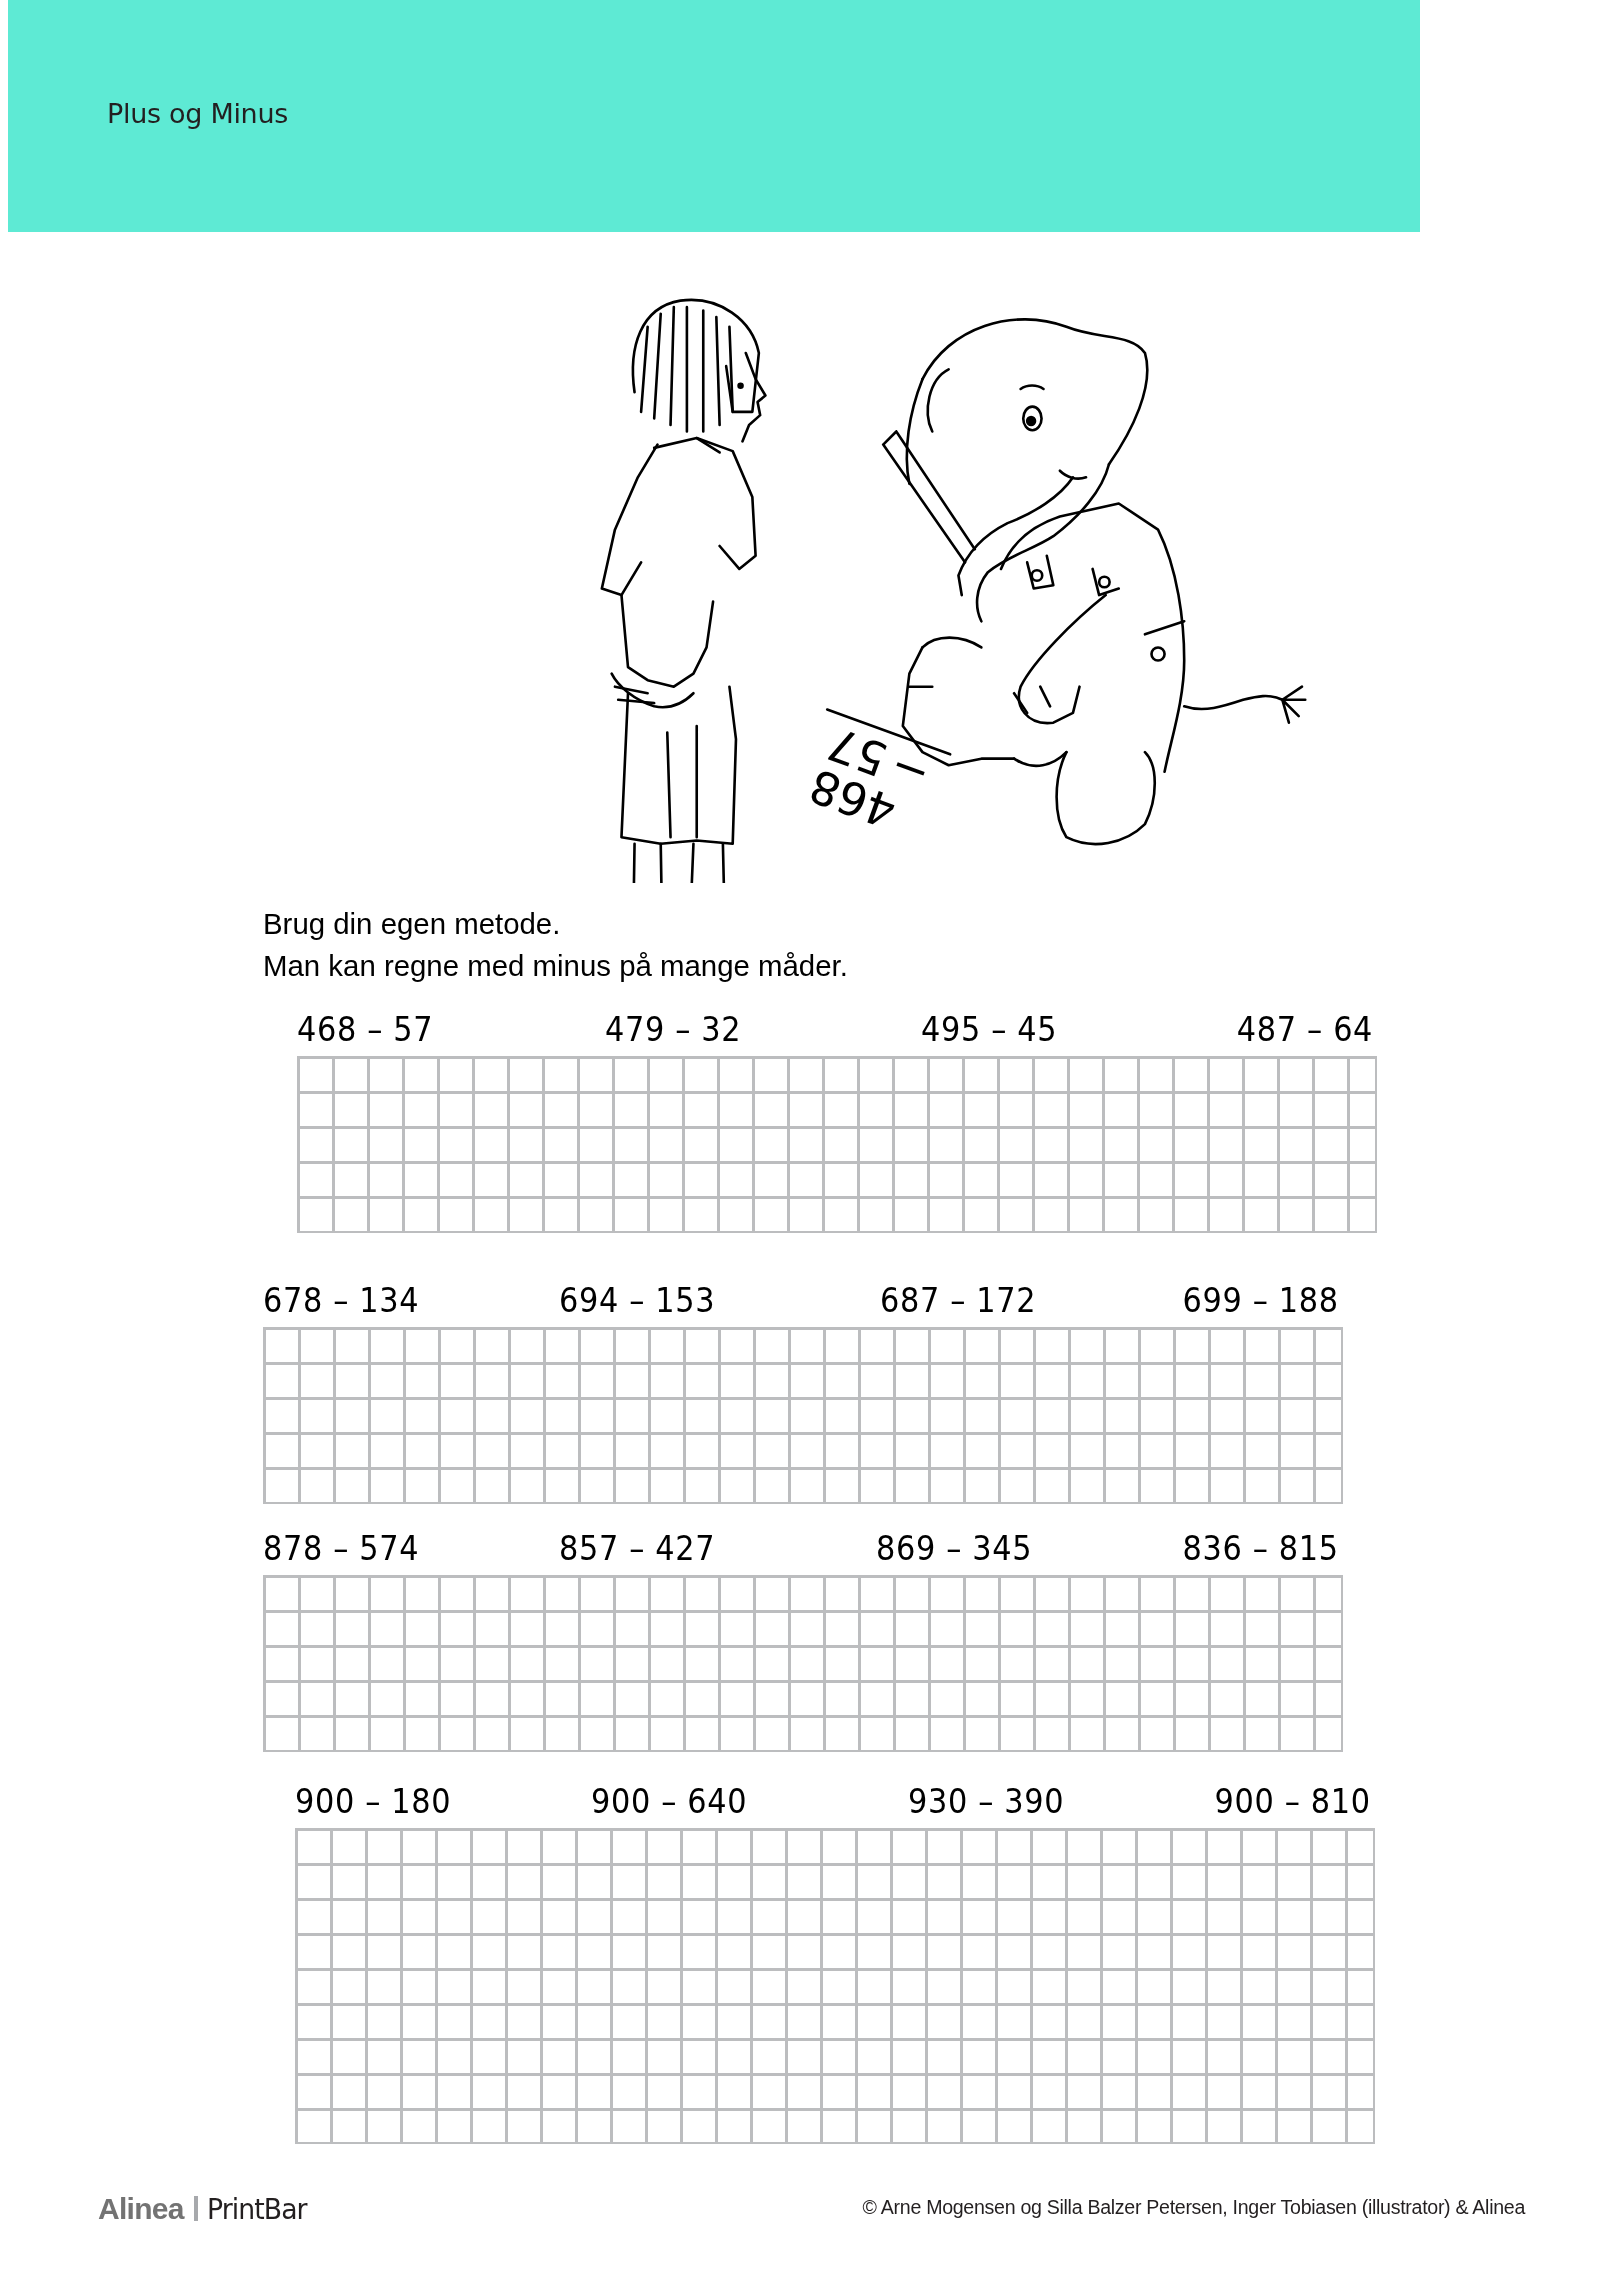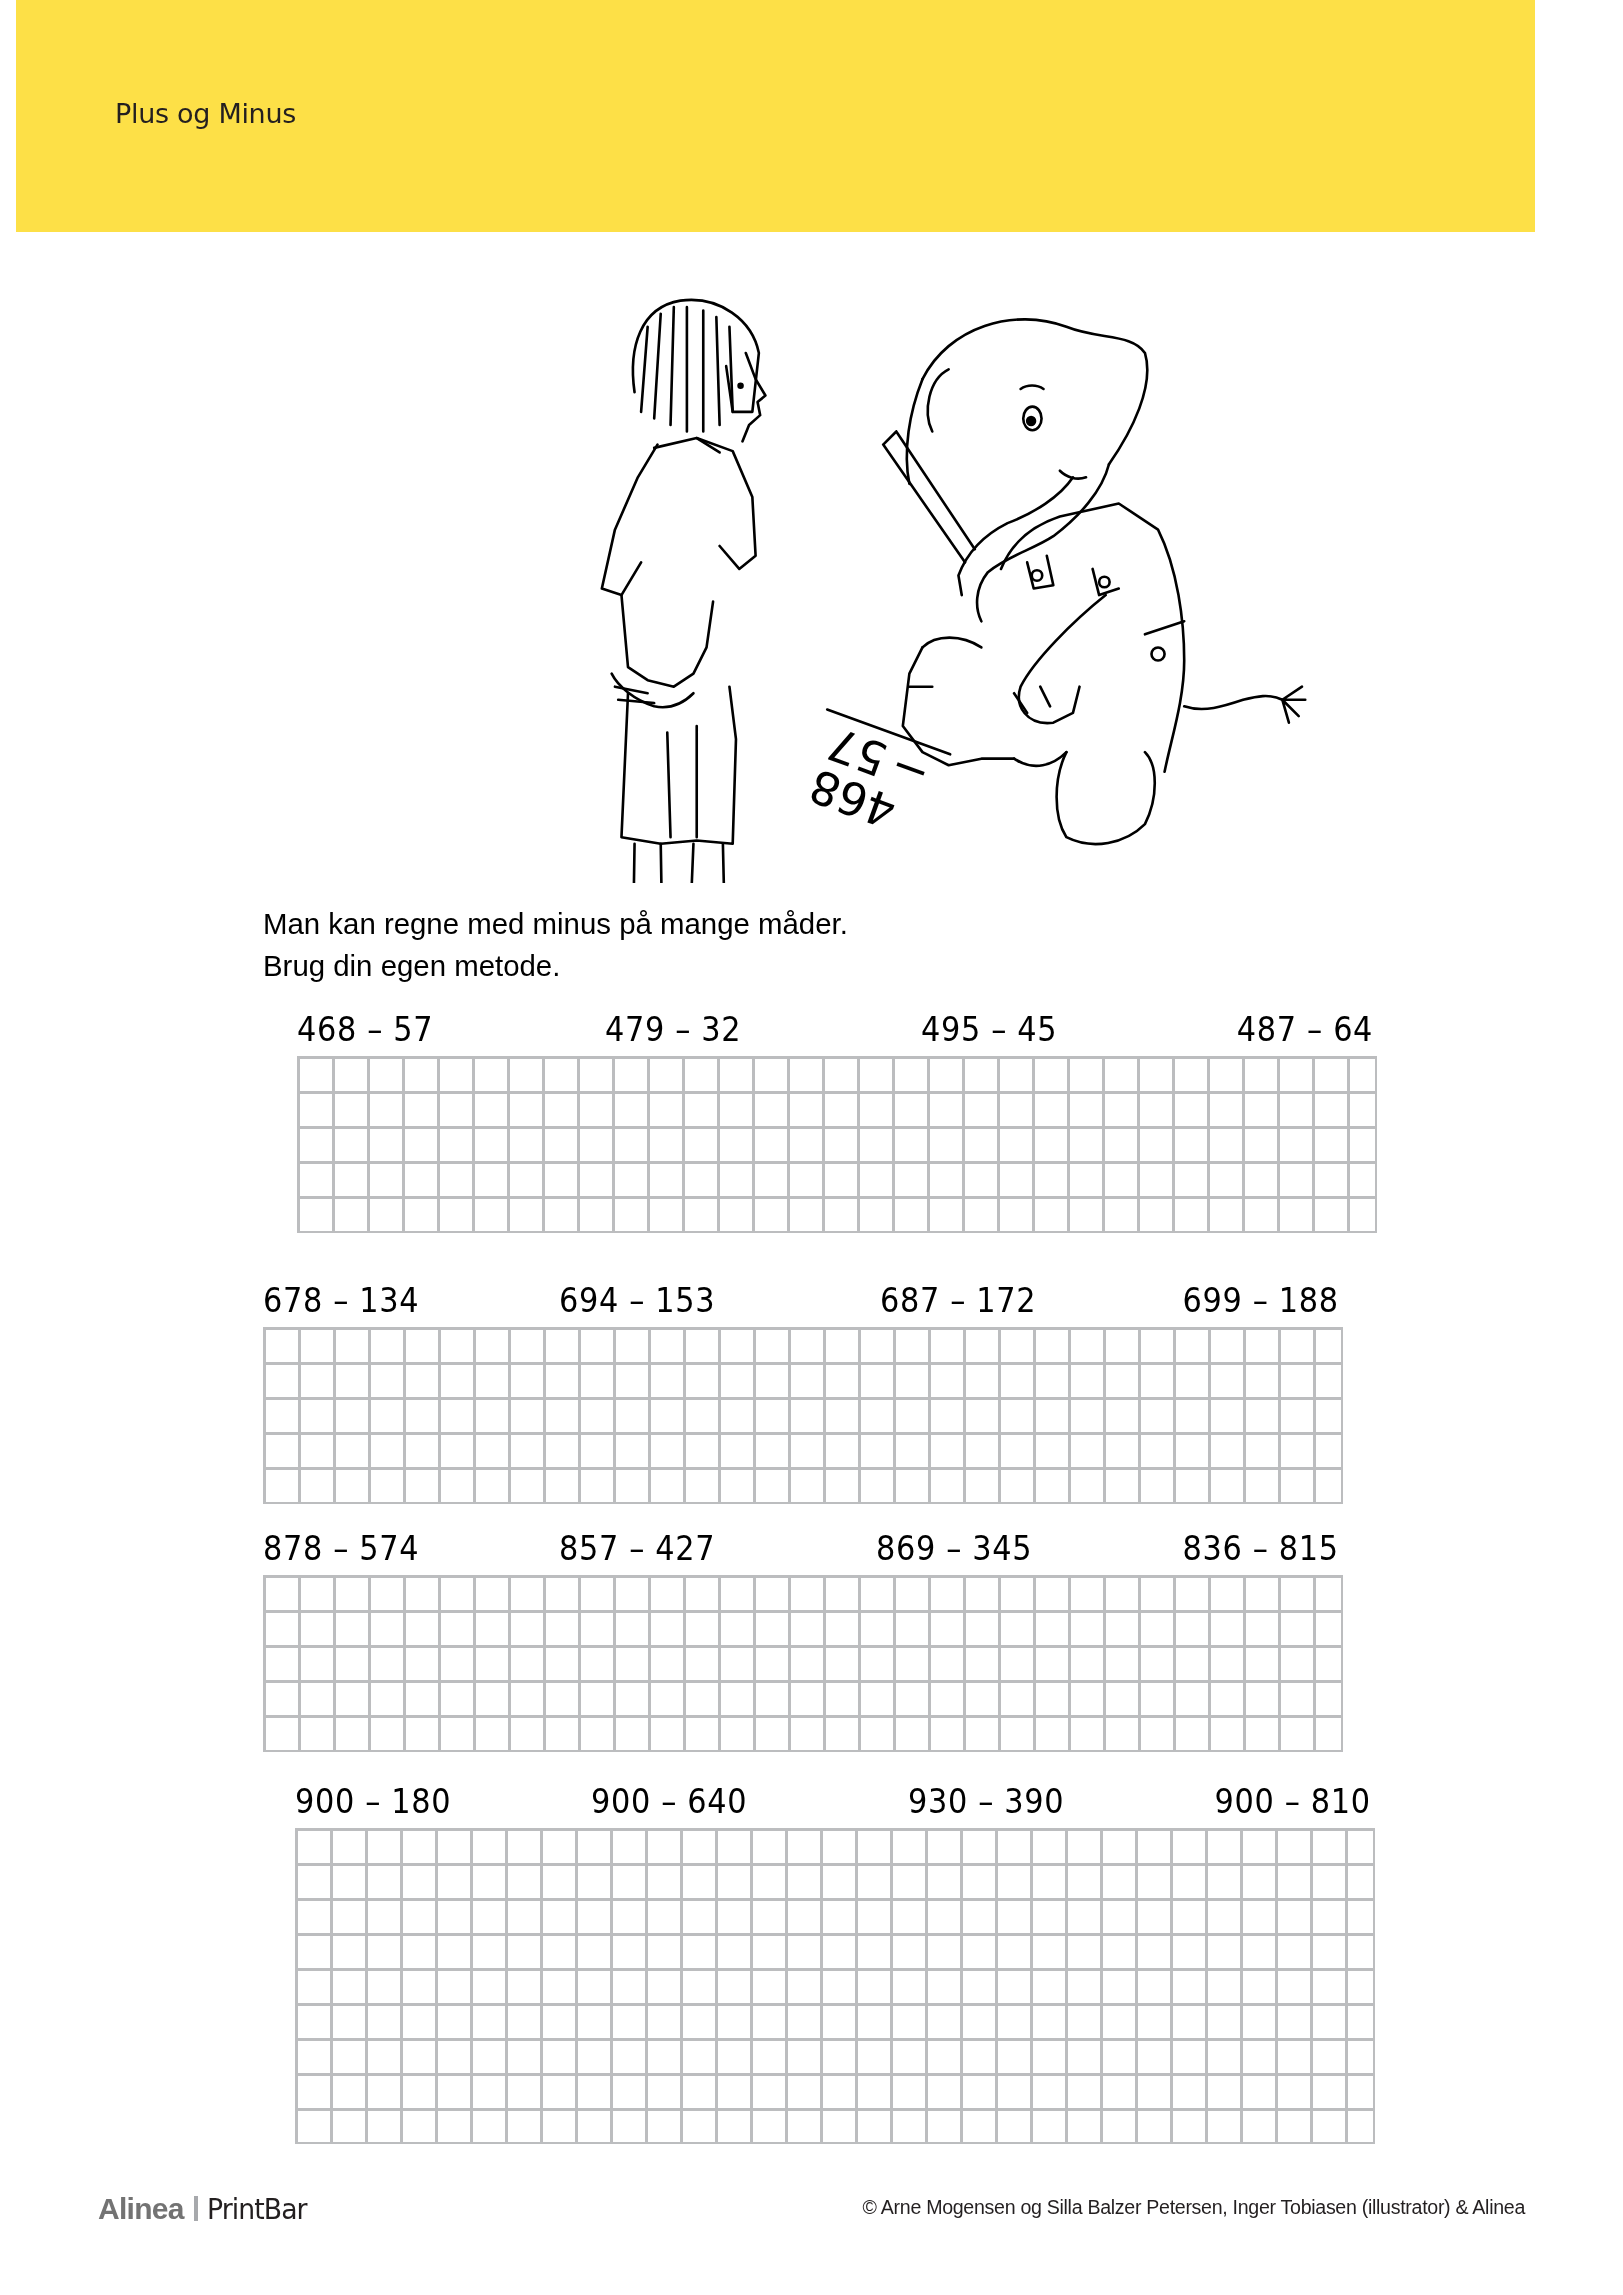--- a/index.html
+++ b/index.html
@@ -1,19 +1,19 @@
 <!DOCTYPE html>
 <html style="font-size:10.5px"><head>
 <meta charset="utf-8">
 <style>
   html, body { margin: 0; padding: 0; background: #ffffff; }
   body { width: 1623px; height: 2295px; position: relative; overflow: hidden;
          font-family: "Liberation Sans", sans-serif; color: #231f20; }
 
-  .header { position: absolute; left: 16px; top: 0; width: 1519px; height: 232px; background: #fde047; }
+  .header { position: absolute; left: 8px; top: 0; width: 1412px; height: 232px; background: #5eead4; }
   .header .subject { position: absolute; left: 99px; top: 98px; font-size: 27px; font-weight: 400;
                      font-family: "DejaVu Sans", sans-serif; letter-spacing: -0.3px; color: #231f20; }
   .header .title { position: absolute; left: 99px; top: 147px; font-size: 43px; font-weight: 700;
                    font-family: "Liberation Sans", sans-serif; color: #231f20; letter-spacing: 0.3px; }
 
   .illustration { position: absolute; left: 556px; top: 281px; width: 818px; height: 602px; }
 
   .intro { position: absolute; left: 263px; top: 903px; font-size: 29.4px; line-height: 42px;
            font-family: "Liberation Sans", sans-serif; color: #000; }
   .intro div { white-space: nowrap; }
@@ -120,22 +120,22 @@
     <g transform="translate(440 760) rotate(200)">
       <text x="-90" y="0" font-family="DejaVu Sans, sans-serif" font-size="70" fill="#000" stroke="none">468</text>
       <text x="-120" y="70" font-family="DejaVu Sans, sans-serif" font-size="70" fill="#000" stroke="none">−</text>
       <text x="-50" y="70" font-family="DejaVu Sans, sans-serif" font-size="70" fill="#000" stroke="none">57</text>
       <path d="M-140 90 L60 90"></path>
     </g>
   </svg>
 </div>
 
 <div class="intro">
+  <div>Brug din egen metode.</div>
   <div>Man kan regne med minus på mange måder.</div>
-  <div>Brug din egen metode.</div>
 </div>
 
 <div class="section" style="top:1010px;margin-left:34px;">
   <div class="labels">
     <span class="label" style="left:0px;">468 – 57</span>
     <span class="label" style="left:308px;">479 – 32</span>
     <span class="label" style="left:624px;">495 – 45</span>
     <span class="label right" style="right:3.9px;">487 – 64</span>
   </div>
   <div class="grid" style="top:46px; height:177px;"></div>

